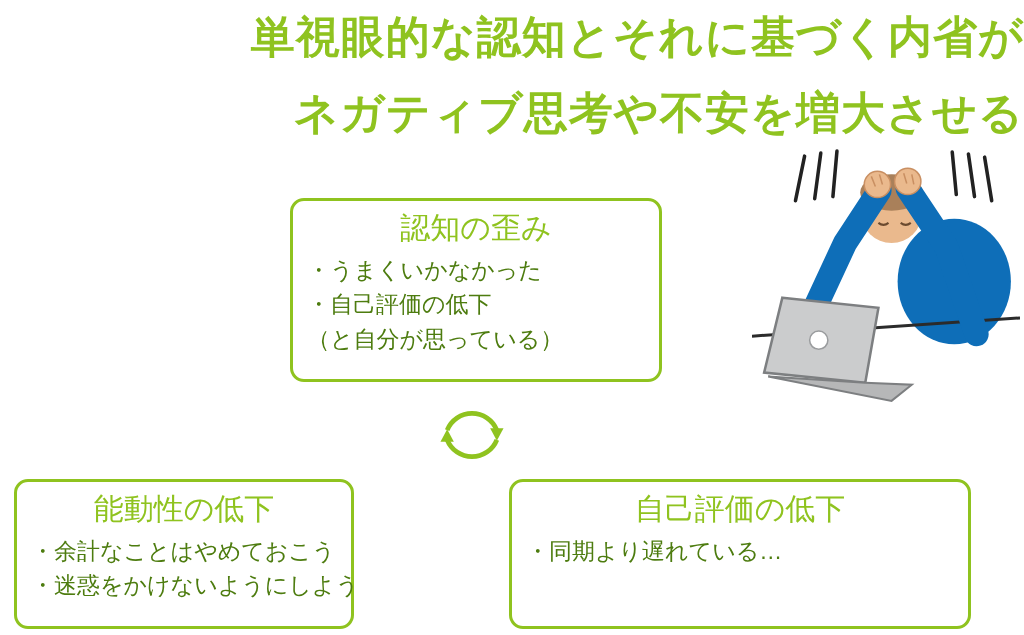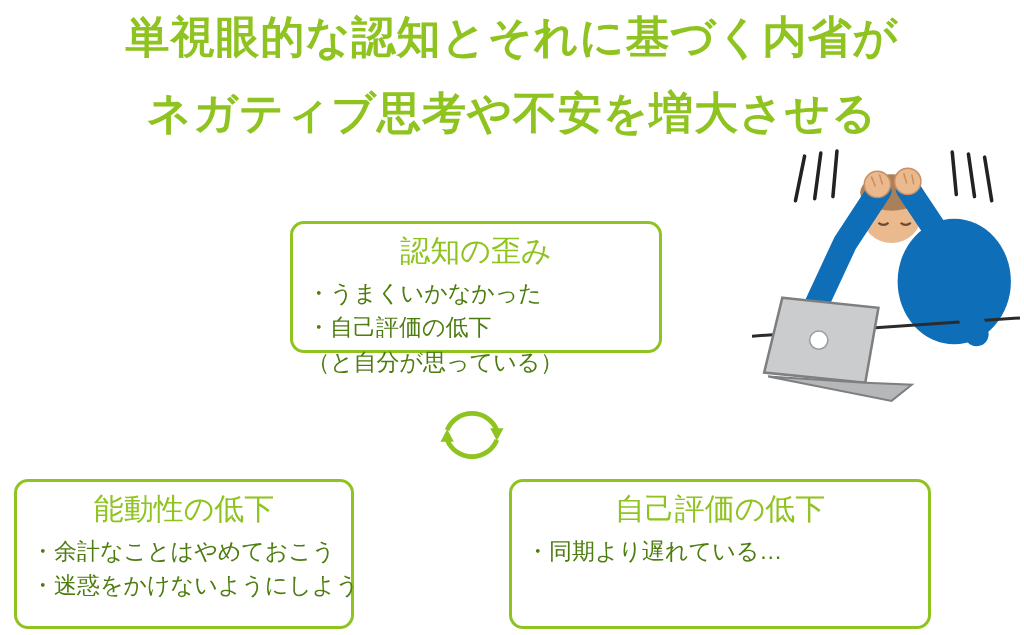--- a/index.html
+++ b/index.html
@@ -6,21 +6,21 @@
   html,body { background:#ffffff; }
   body {
     width:1024px; height:635px;
     font-family:"Liberation Sans", sans-serif;
     position:relative; overflow:hidden;
   }
   .stage { position:absolute; inset:0; }
 
   .title {
     position:absolute; left:0; width:100%;
-    text-align:center;
+    text-align:right;
     color:#8fc31f;
     font-weight:800;
     font-size:44px;
     letter-spacing:1px;
     white-space:nowrap;
   }
   .t1 { top:8px; }
   .t2 { top:84px; }
 
   .box {
@@ -38,23 +38,23 @@
     margin-bottom:6px;
     white-space:nowrap;
   }
   .box-item {
     color:#4d7c0f;
     font-size:23px;
     line-height:1.5;
     white-space:nowrap;
   }
 
-  .box-cognition { left:290px; top:198px; width:372px; height:132px;margin-top:23px; }
+  .box-cognition { left:290px; top:198px; width:372px; height:184px; }
   .box-agency    { left:14px;  top:479px; width:340px; height:150px; }
-  .box-self      { left:509px; top:479px; width:422px; height:150px; }
+  .box-self      { left:509px; top:479px; width:462px; height:150px; }
 
   .cycle { position:absolute; left:418px; top:392px; width:108px; height:86px; }
   .illustration { position:absolute; left:752px; top:148px; width:268px; height:258px; }
   svg { display:block; width:100%; height:100%; }
 </style>
 </head>
 <body>
 
 <div class="stage">
 

